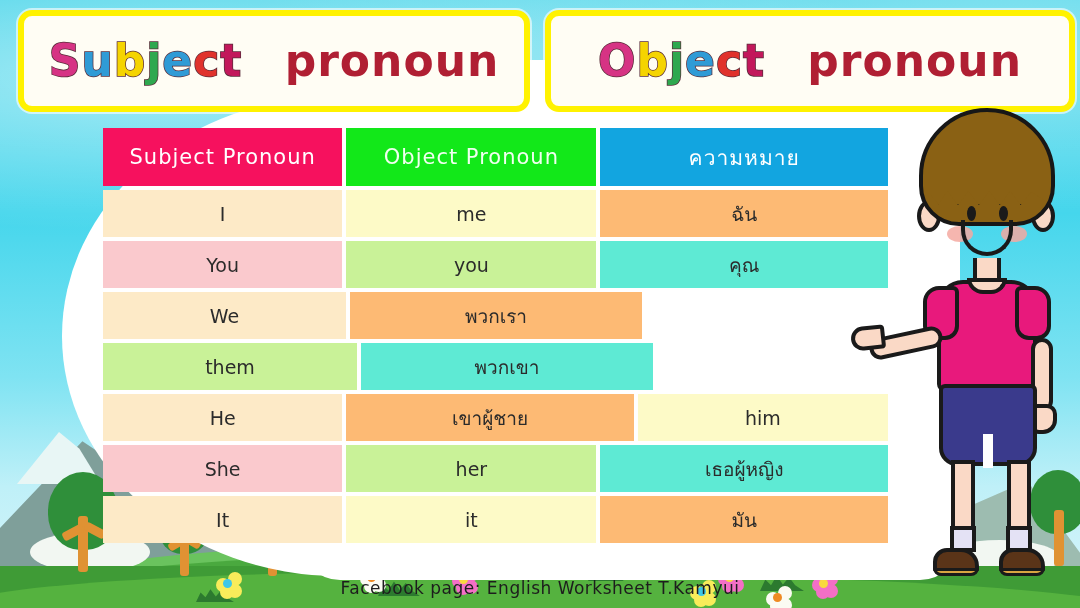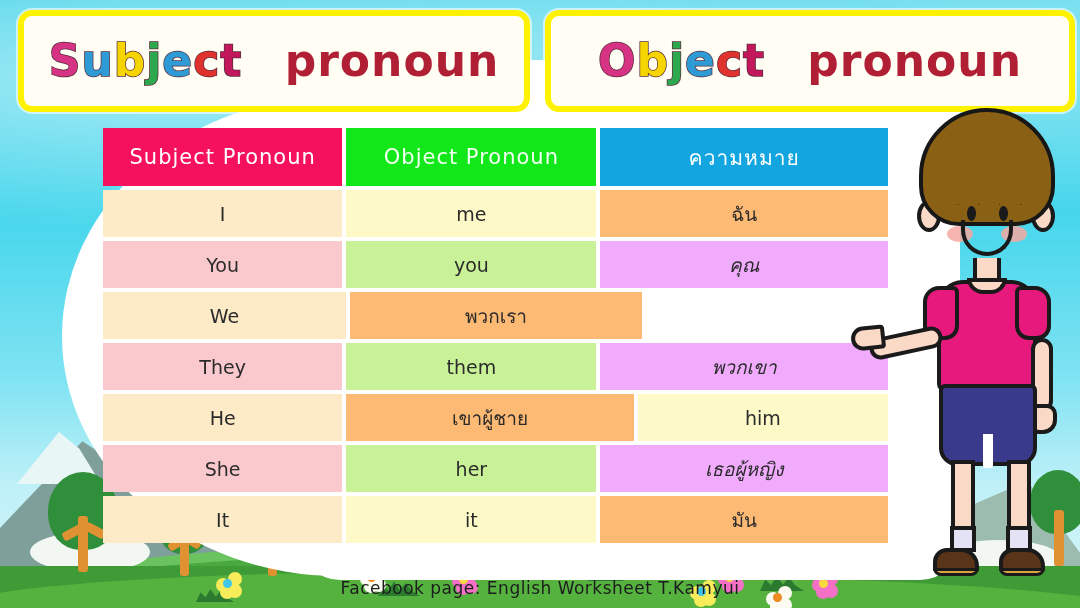--- a/index.html
+++ b/index.html
@@ -78,21 +78,21 @@
   .hrow .tcell{height:58px;font-size:21px;letter-spacing:1px;color:#fff;}
   .hrow .c-sub{background:#f6115e;}
   .hrow .c-obj{background:#12e819;color:#f0fff0;}
   .hrow .c-mean{background:#12a5e0;}
   .brow .tcell{height:47px;font-size:19px;color:#2b2b2b;}
   .odd .c-sub{background:#fdeac7;}
   .odd .c-obj{background:#fdfac7;}
   .odd .c-mean{background:#fdba74;}
   .even .c-sub{background:#fac9cd;}
   .even .c-obj{background:#c9f298;}
-  .even .c-mean{background:#f0abfc;font-style:italic;}
+  .even .c-mean{background:#5eead4;}
 
   
   .boy{position:absolute;left:895px;top:108px;width:180px;height:470px;}
   .bpart{position:absolute;}
   .hair{left:24px;top:0px;width:136px;height:118px;background:#8a6114;
         border:4px solid #171717;border-radius:68px 68px 40px 40px;box-sizing:border-box;}
   .hair-fringe{left:34px;top:62px;width:116px;height:34px;background:#8a6114;
         border-bottom:4px solid #171717;
         clip-path:polygon(0% 0%,0% 60%,8% 90%,16% 55%,25% 92%,34% 55%,43% 92%,52% 55%,61% 92%,70% 55%,79% 92%,88% 58%,100% 80%,100% 0%);}
   .head{left:34px;top:40px;width:116px;height:120px;background:#fad9c6;
@@ -265,21 +265,20 @@
     <div class="trow brow even">
       <div class="tcell c-sub">You</div>
       <div class="tcell c-obj">you</div>
       <div class="tcell c-mean">คุณ</div>
     </div>
     <div class="trow brow odd">
       <div class="tcell c-sub">We</div>
       <div class="tcell c-mean">พวกเรา</div>
     </div>
     <div class="trow brow even">
-      <div class="tcell c-sub">They</div>
       <div class="tcell c-obj">them</div>
       <div class="tcell c-mean">พวกเขา</div>
     </div>
     <div class="trow brow odd">
       <div class="tcell c-sub">He</div>
       <div class="tcell c-mean">เขาผู้ชาย</div>
       <div class="tcell c-obj">him</div>
     </div>
     <div class="trow brow even">
       <div class="tcell c-sub">She</div>

